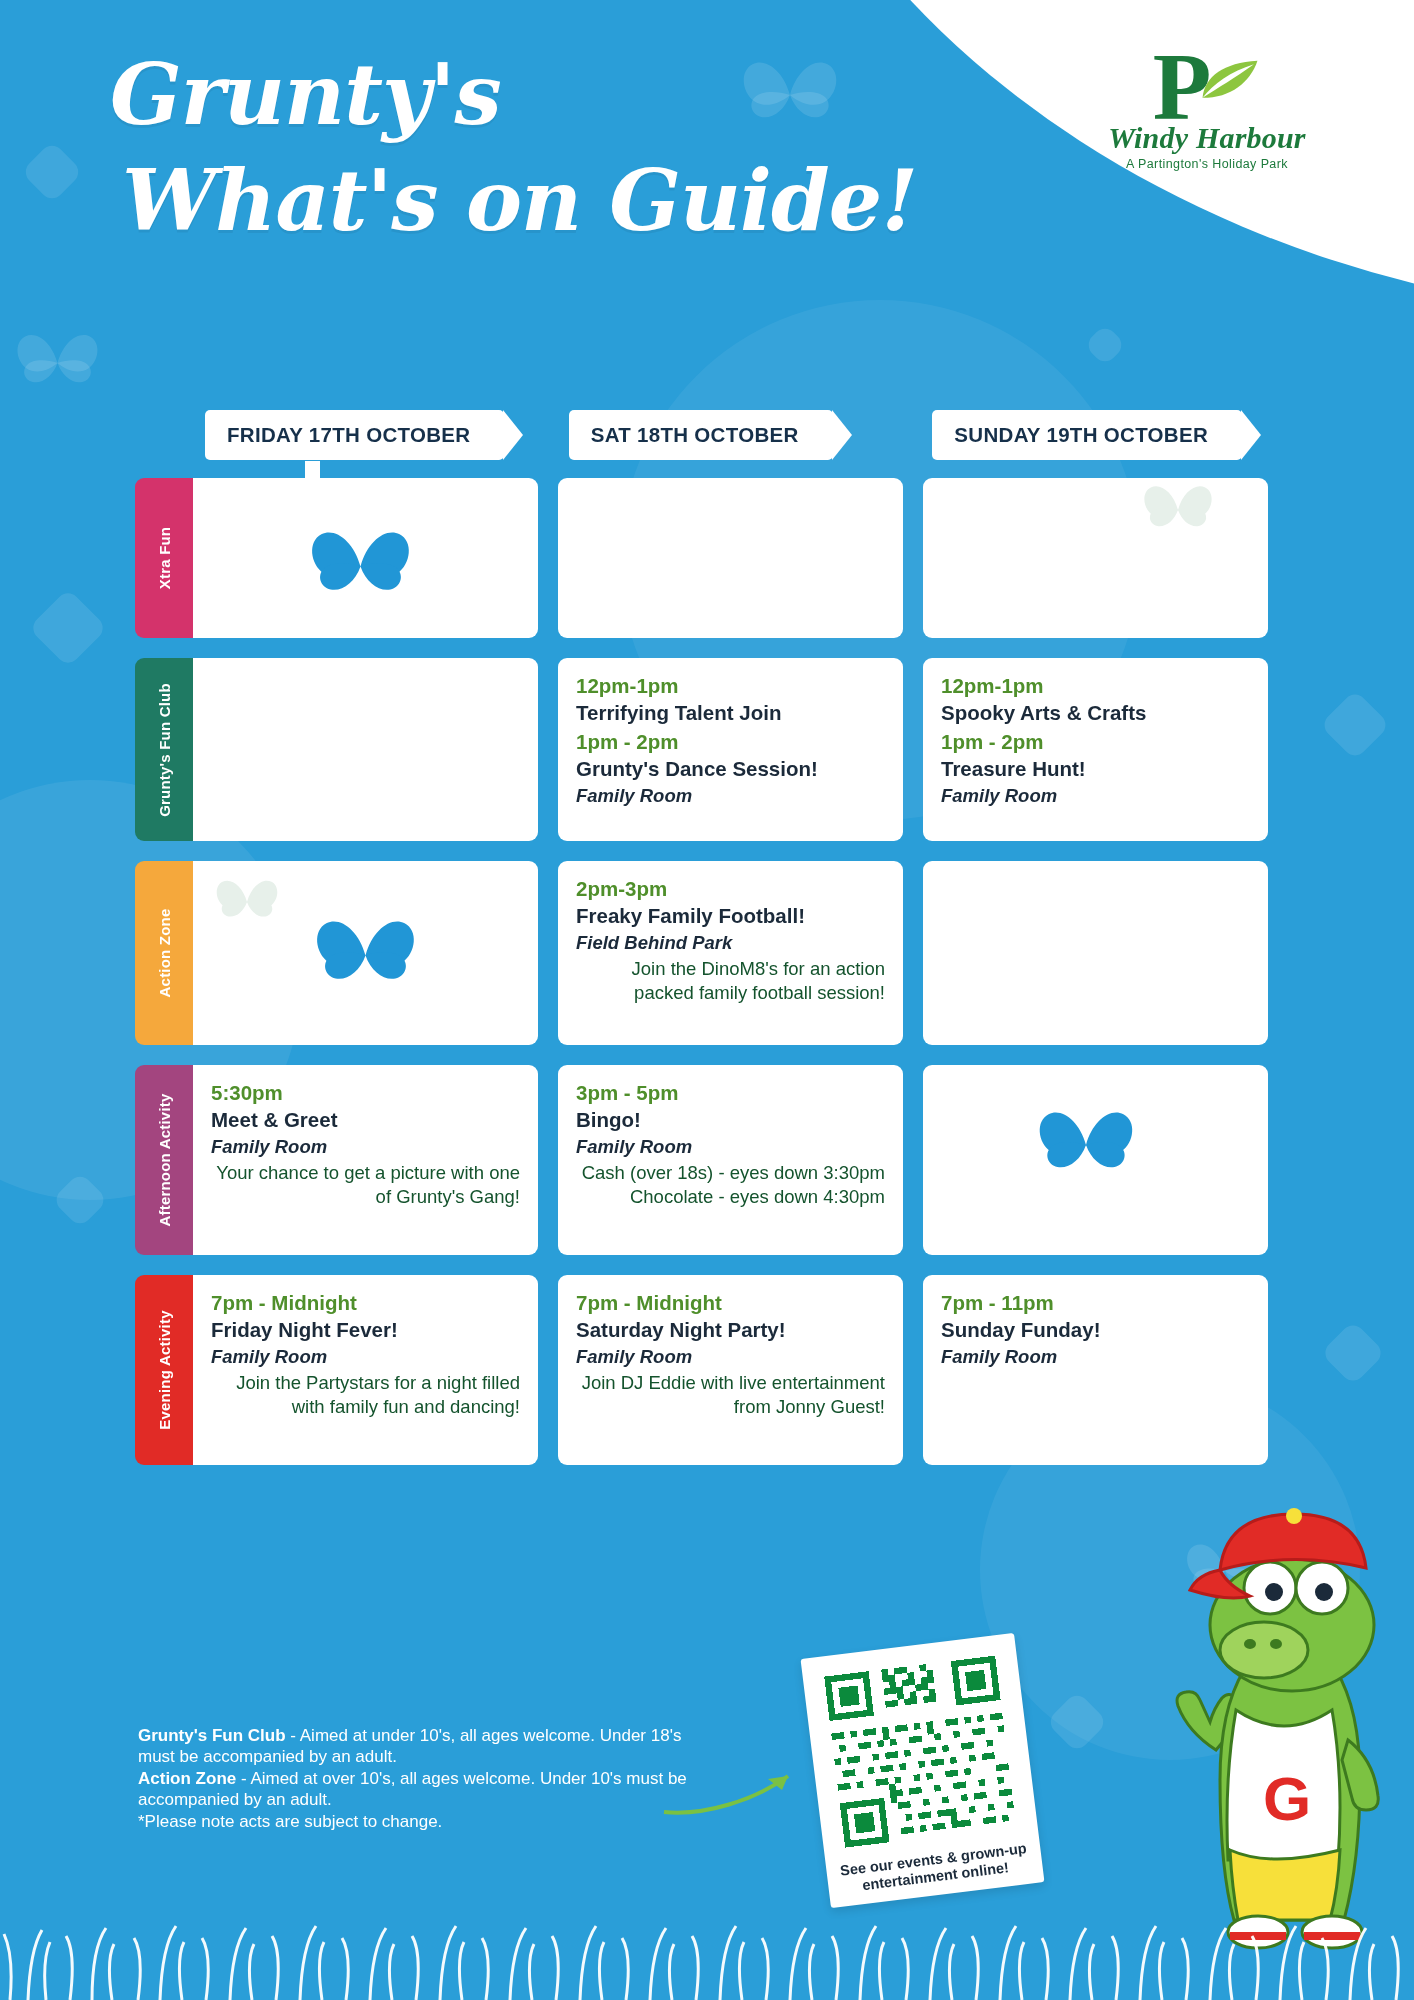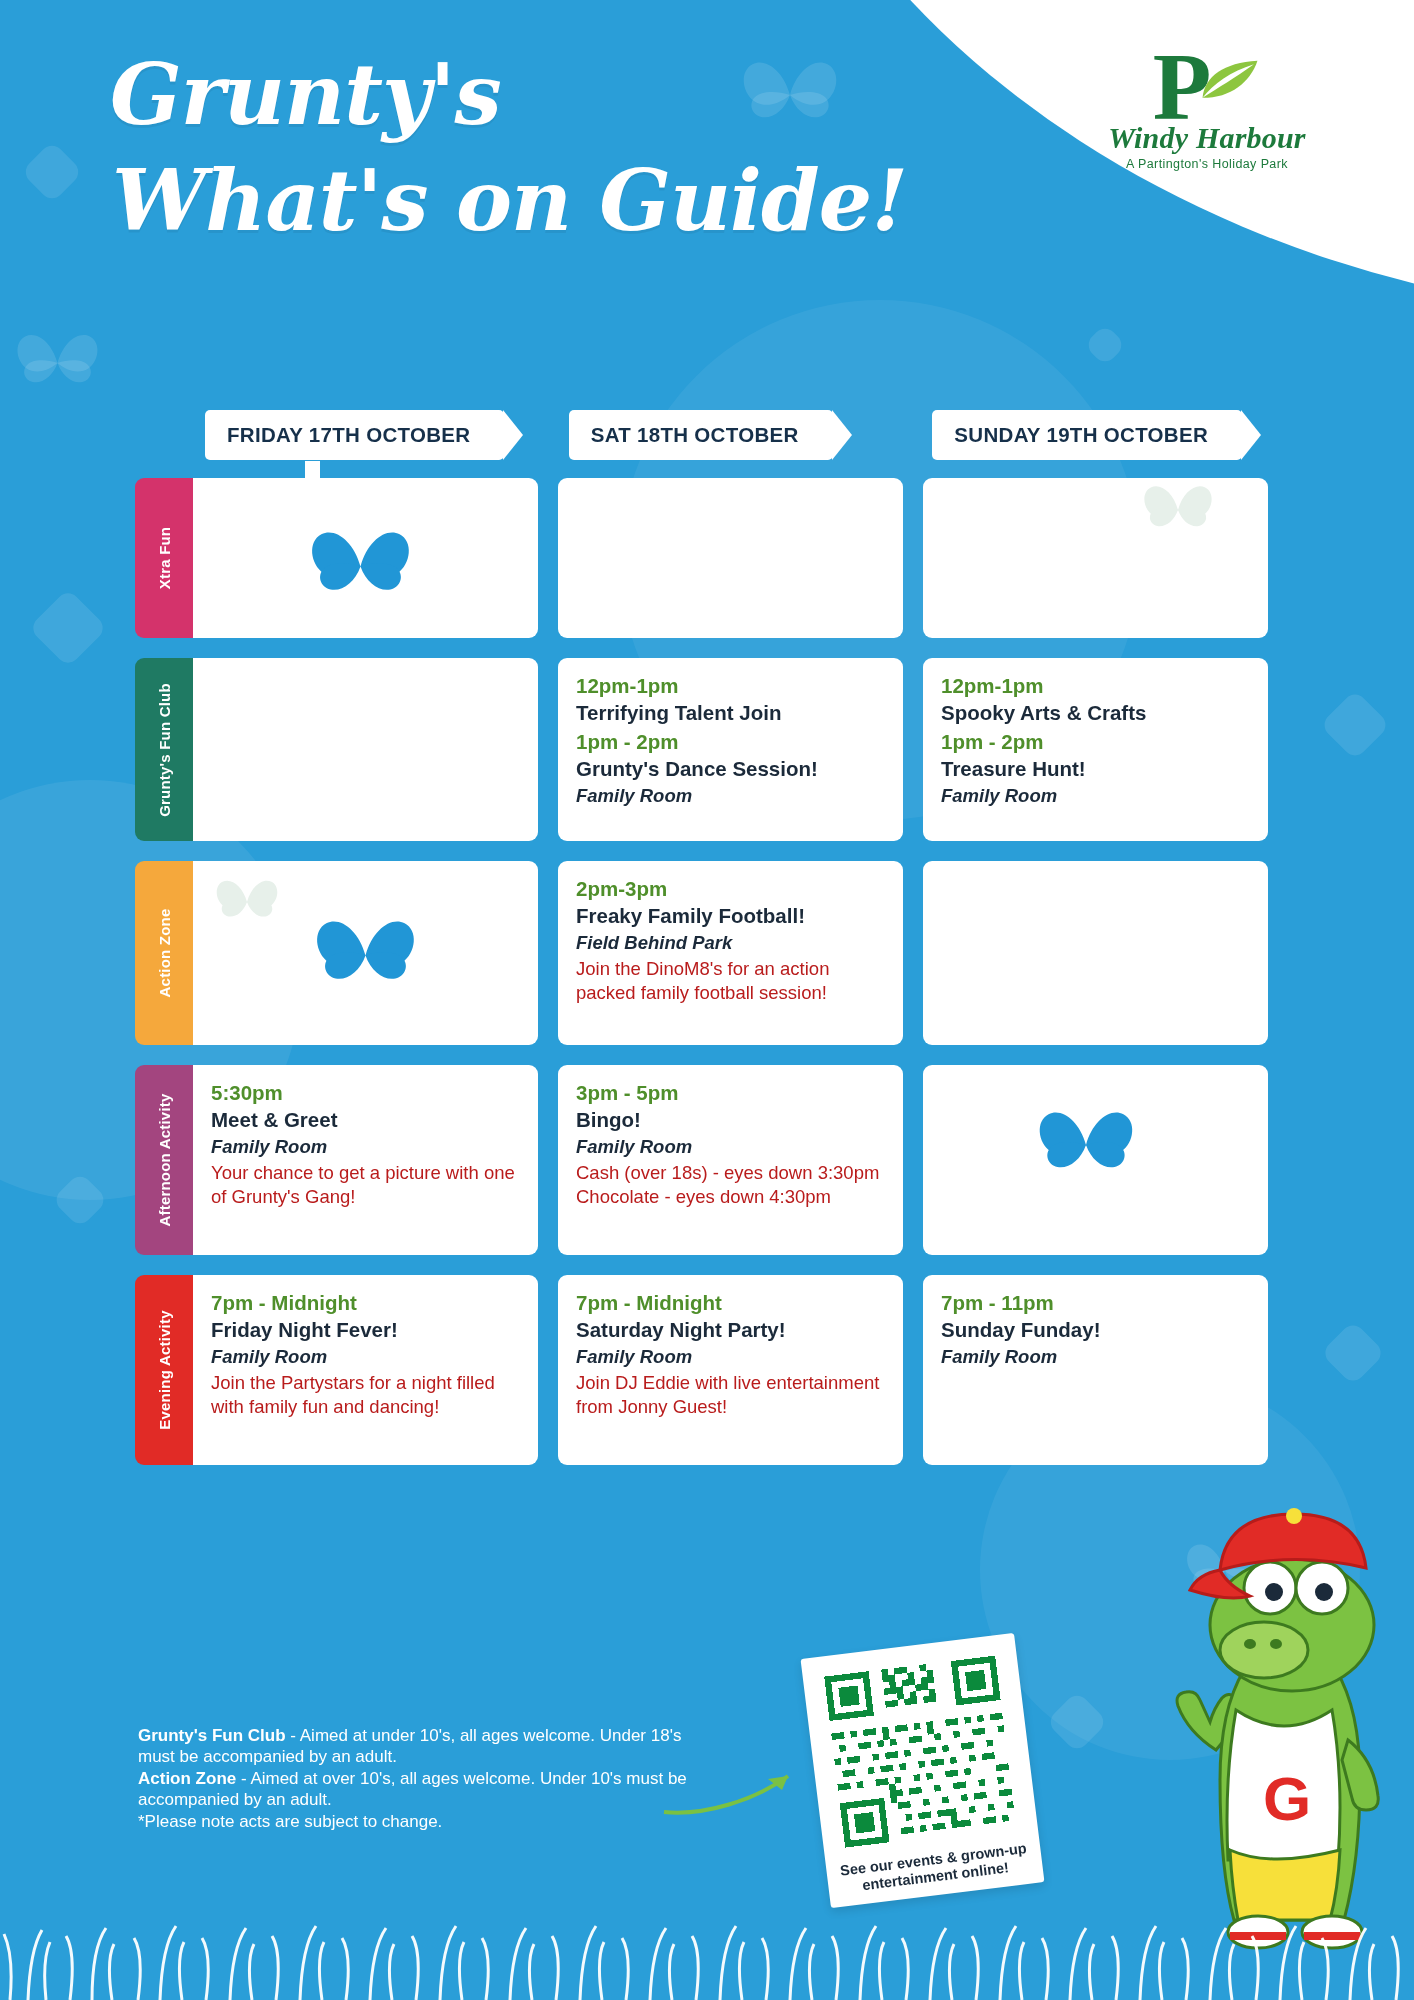--- a/index.html
+++ b/index.html
@@ -97,21 +97,21 @@
     left: 110px;
     color: #ffffff;
     font-family: "DejaVu Serif", serif;
     font-style: italic;
     font-weight: bold;
     font-size: 84px;
     line-height: 1.26;
     letter-spacing: -1px;
     text-shadow: 0 3px 0 rgba(0,0,0,0.06);
   }
-  .title .l2 { display: block; margin-left: 2px; }
+  .title .l2 { display: block; margin-left: 12px; }
 
   
   .days {
     position: absolute;
     top: 410px;
     left: 205px;
     width: 1075px;
     display: flex;
     gap: 16px;
   }
@@ -200,24 +200,25 @@
     margin-bottom: 1px;
   }
   .loc {
     color: #1b2a3a;
     font-style: italic;
     font-weight: bold;
     font-size: 18.5px;
     line-height: 1.35;
   }
   .desc {
-    color: #b91c1c;
+    color: #14532d;
     font-size: 18.5px;
     line-height: 1.3;
     margin-top: 1px;
+    text-align: right;
   }
 
   .card .deco-butterfly {
     position: absolute;
     color: #2196d6;
   }
   .card .deco-butterfly.pale { color: #e7f0ea; }
 
   
   .footer {

